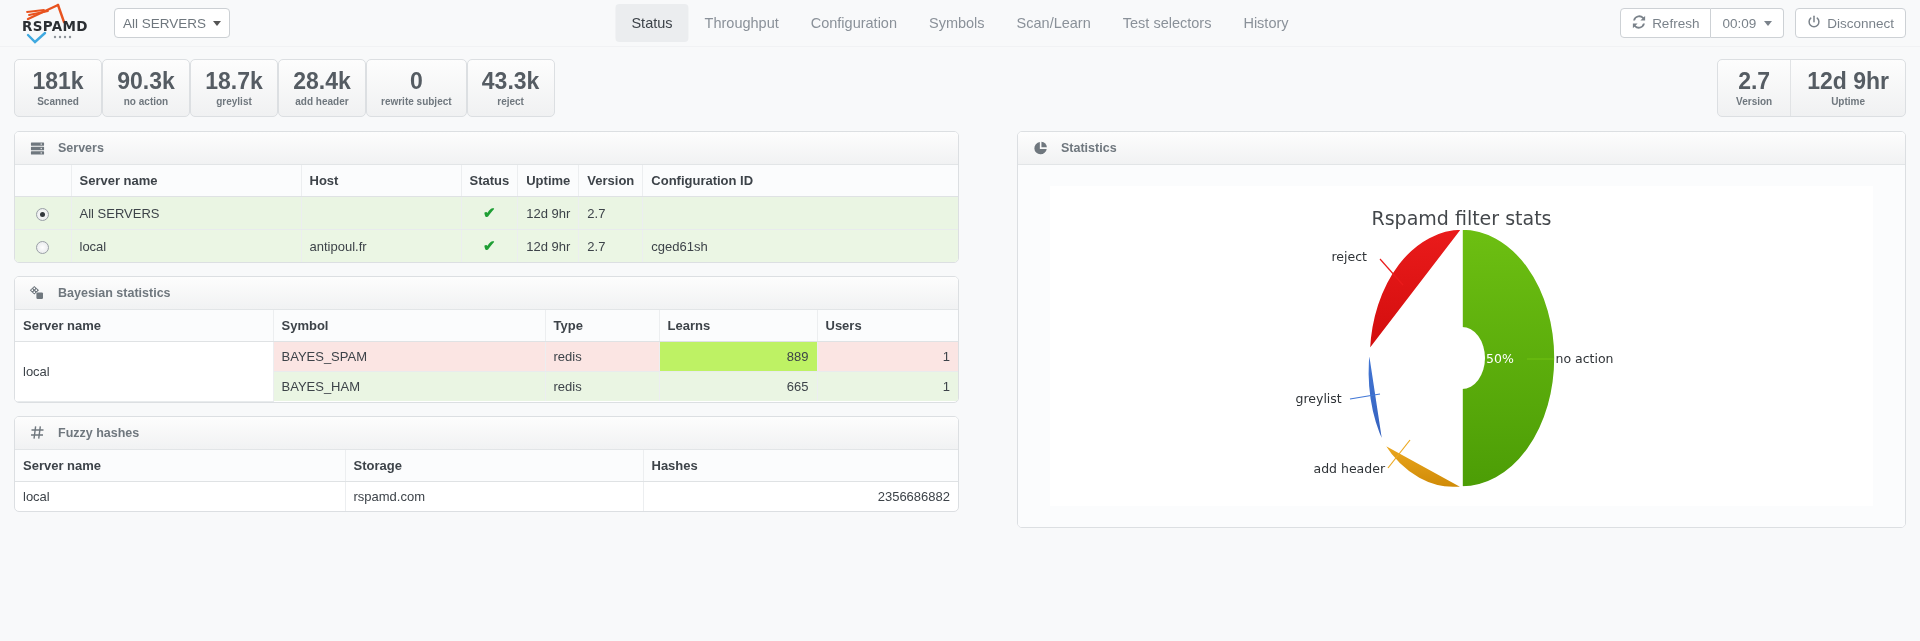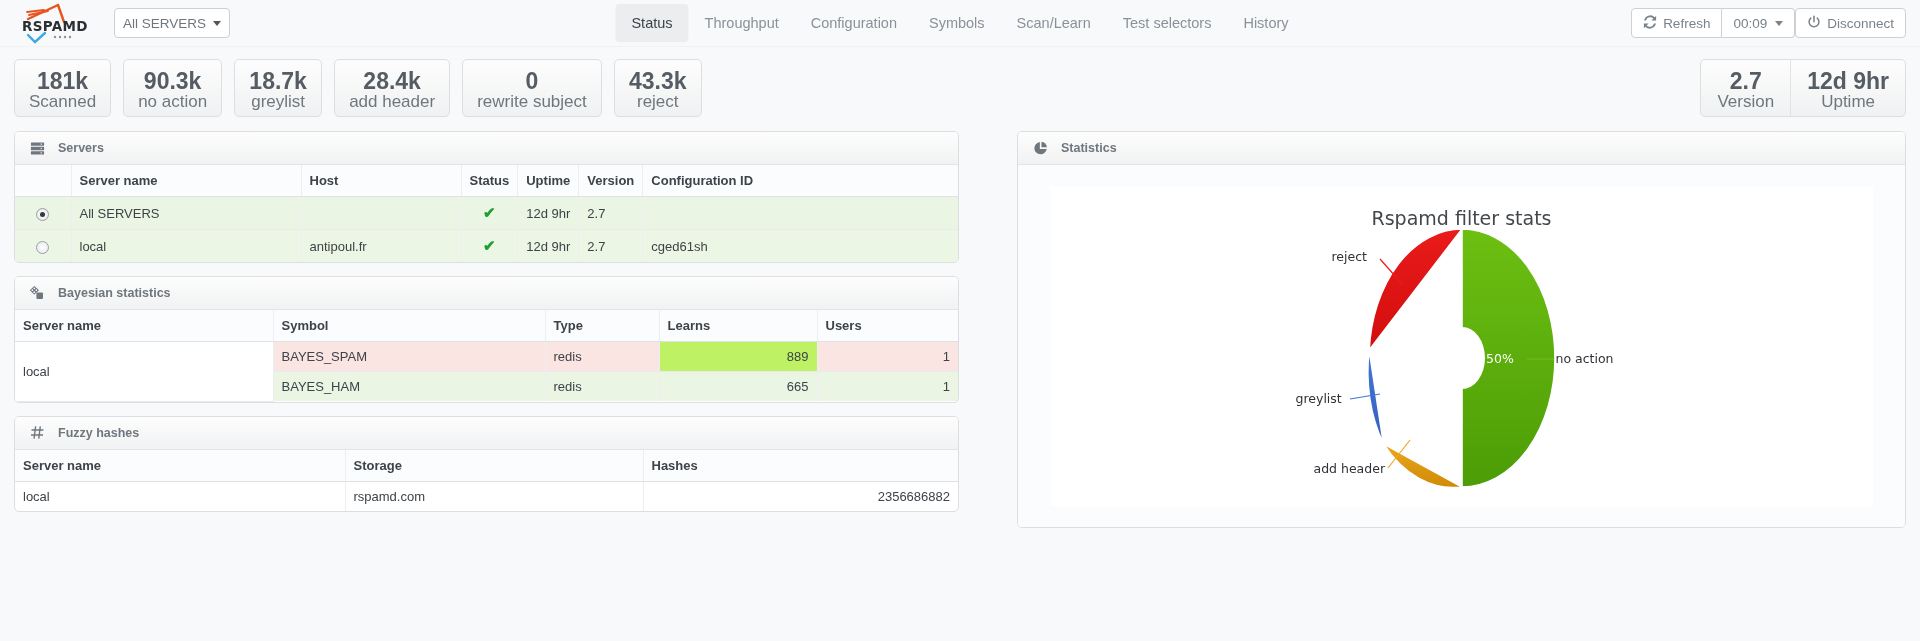--- a/index.html
+++ b/index.html
@@ -84,21 +84,21 @@
   .nav-tab.active {
     color: #3d4349;
     background: #ebedef;
   }
 
   .nav-right {
     margin-left: auto;
     margin-right: 14px;
     display: flex;
     align-items: center;
-    gap: 0;
+    gap: 11px;
   }
   .btn-group { display: flex; }
   .btn {
     height: 30px;
     border: 1px solid #cdd1d5;
     background: #fff;
     color: #7a828a;
     font-size: 13.5px;
     display: flex;
     align-items: center;
@@ -117,21 +117,20 @@
     border-right: 4px solid transparent;
     border-top: 5px solid #7a828a;
     margin-left: 2px;
   }
 
   
   .cards-row {
     display: flex;
     align-items: flex-start;
     padding: 12px 14px 0 14px;
-    gap: 12px;
     height: 72px;
   }
   .card {
     min-width: 88px;
     height: 58px;
     border: 1px solid #dcdfe2;
     border-radius: 5px;
     background: linear-gradient(#fdfdfd, #f0f1f2);
     display: flex;
     flex-direction: column;
@@ -140,24 +139,25 @@
     padding: 0 14px;
     flex: none;
   }
   .card .val {
     font-size: 23px;
     font-weight: bold;
     color: #555c63;
     line-height: 26px;
   }
   .card .lbl {
-    font-size: 17px;
+    font-size: 10px;
     color: #6f777e;
     line-height: 14px;
     margin-top: 1px;
+    font-weight: bold;
   }
   .card.dual { flex-direction: row; gap: 0; padding: 0; }
   .card.dual .seg {
     display: flex; flex-direction: column;
     align-items: center; justify-content: center;
     padding: 0 16px;
     height: 100%;
     min-width: 72px;
   }
   .card.dual .seg + .seg { border-left: 1px solid #e1e3e5; }

